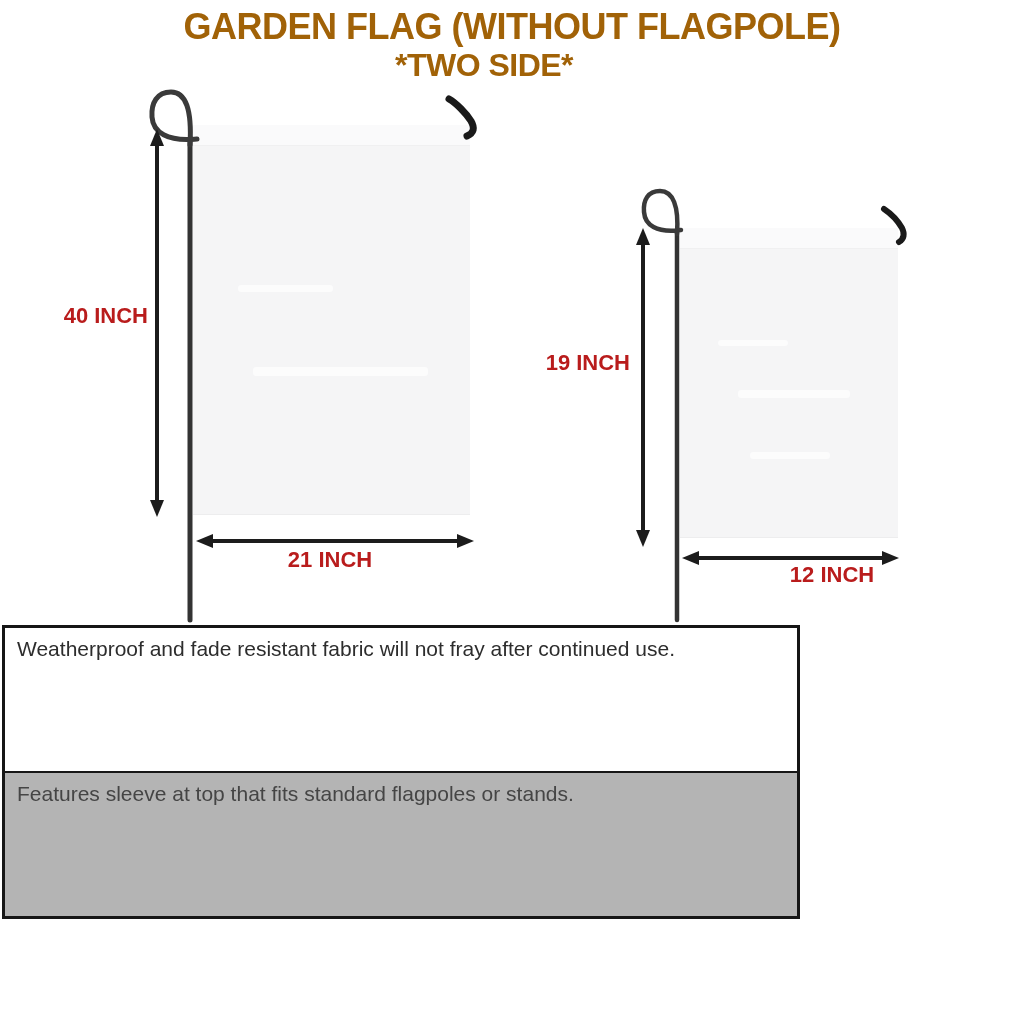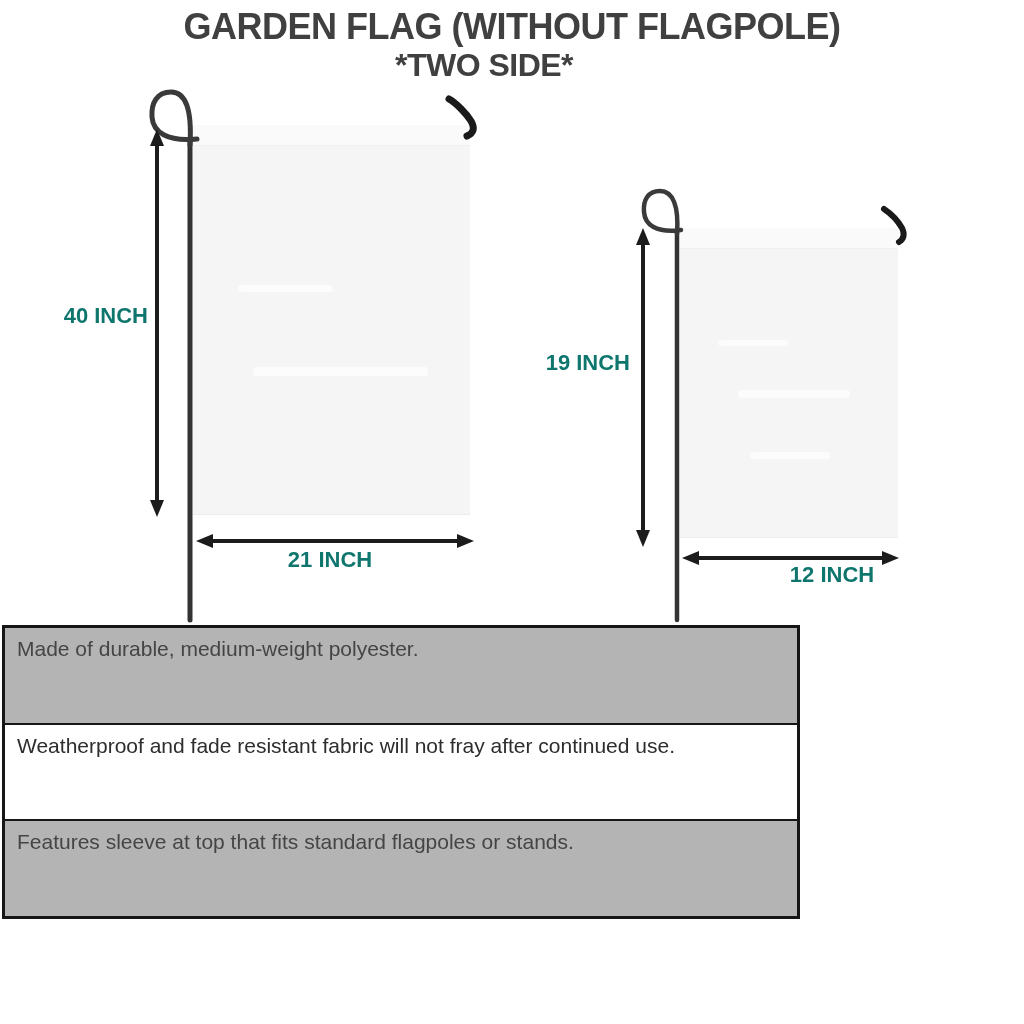--- a/index.html
+++ b/index.html
@@ -2,21 +2,21 @@
 <html><head>
 <meta charset="utf-8">
 <style>
   html,body{margin:0;padding:0;background:#ffffff;}
   .canvas{
     position:relative;width:1024px;height:1024px;background:#ffffff;overflow:hidden;
     font-family:"Liberation Sans", sans-serif;
   }
 
   
-  .title{position:absolute;top:6px;left:0;width:1024px;text-align:center;color:#404040;}
+  .title{position:absolute;top:6px;left:0;width:1024px;text-align:center;color:#a16207;}
   .title .t1{font-size:36px;font-weight:bold;letter-spacing:-0.5px;line-height:1.15;}
   .title .t2{font-size:32px;font-weight:bold;letter-spacing:-0.5px;line-height:1.15;
              transform:translateX(-28px);}
 
   
   .flag{position:absolute;background:#f5f5f6;box-shadow:inset 0 -1px 0 #ededee;}
   .flag-large{left:193px;top:125px;width:277px;height:390px;}
   .flag-small{left:680px;top:228px;width:218px;height:310px;}
   .sleeve{position:absolute;left:0;top:0;width:100%;height:20px;background:#fafafb;
           border-bottom:1px solid #f0f0f1;}
@@ -24,21 +24,21 @@
   .g-l1{left:45px;top:160px;width:95px;height:7px;}
   .g-l2{left:60px;top:242px;width:175px;height:9px;}
   .g-s1{left:38px;top:112px;width:70px;height:6px;}
   .g-s2{left:58px;top:162px;width:112px;height:8px;}
   .g-s3{left:70px;top:224px;width:80px;height:7px;}
 
   
   .overlay{position:absolute;left:0;top:0;width:1024px;height:1024px;pointer-events:none;}
 
   
-  .dim{position:absolute;font-weight:bold;font-size:22px;color:#0f766e;letter-spacing:0;}
+  .dim{position:absolute;font-weight:bold;font-size:22px;color:#b91c1c;letter-spacing:0;}
   .dim-40{left:28px;top:303px;width:120px;text-align:right;}
   .dim-28{left:250px;top:547px;width:160px;text-align:center;}
   .dim-18{left:510px;top:350px;width:120px;text-align:right;}
   .dim-12{left:752px;top:562px;width:160px;text-align:center;}
 
   
   .spec-table{
     position:absolute;left:2px;top:625px;width:792px;height:288px;
     border:3px solid #161616;display:flex;flex-direction:column;
   }
@@ -107,23 +107,20 @@
       <polygon points="899,558 882,551 882,565" fill="#1c1c1c"></polygon>
     </g>
   </svg>
 
   <div class="dim dim-40">40 INCH</div>
   <div class="dim dim-28">21 INCH</div>
   <div class="dim dim-18">19 INCH</div>
   <div class="dim dim-12">12 INCH</div>
 
   <section class="spec-table">
-    <div class="spec-row row-shaded">
-      <span>Made of durable, medium-weight polyester.</span>
-    </div>
     <div class="spec-row row-plain">
       <span>Weatherproof and fade resistant fabric will not fray after continued use.</span>
     </div>
     <div class="spec-row row-shaded">
       <span>Features sleeve at top that fits standard flagpoles or stands.</span>
     </div>
   </section>
 
 </div>
 

